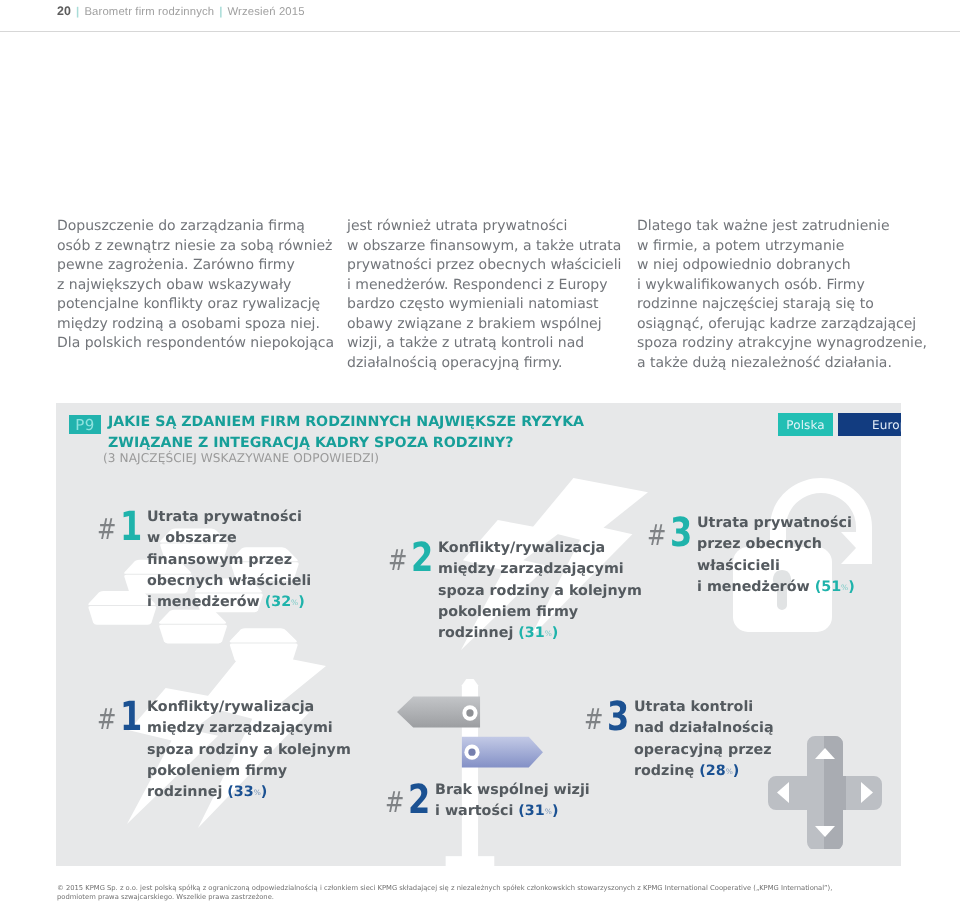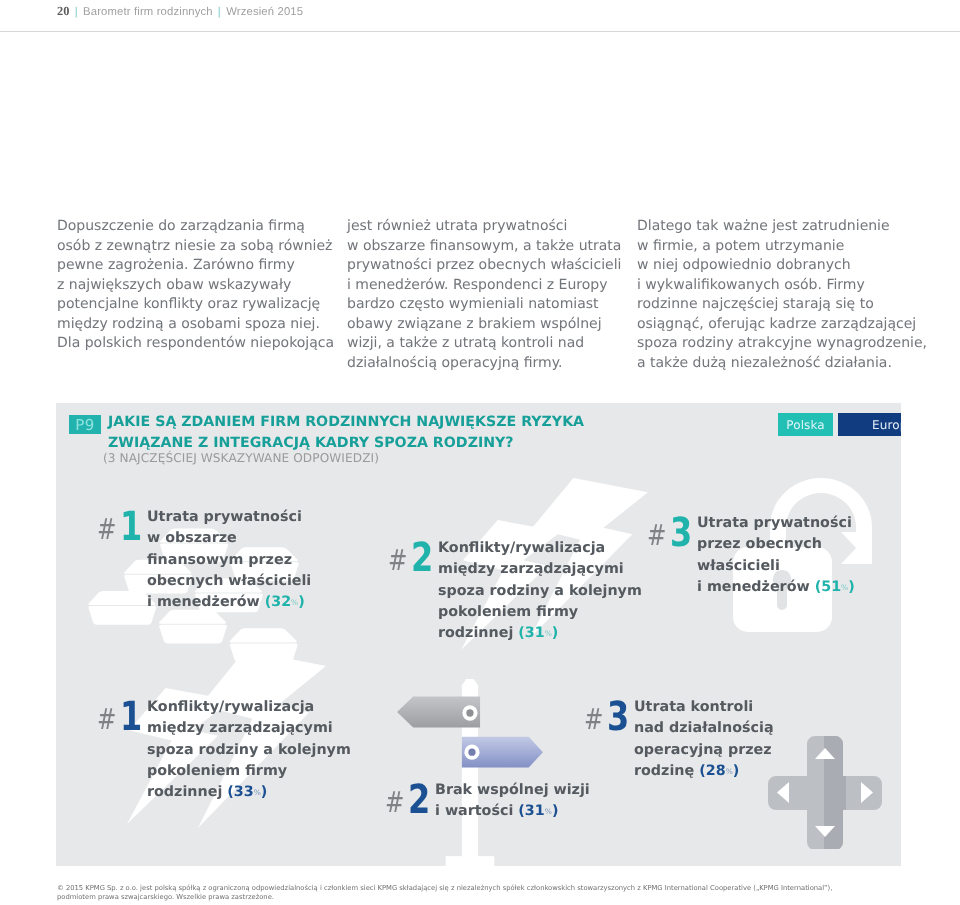--- a/index.html
+++ b/index.html
@@ -2,21 +2,21 @@
 <html><head>
 <meta charset="utf-8">
 <style>
   html,body{margin:0;padding:0;}
   *{-webkit-font-smoothing:antialiased;text-rendering:geometricPrecision;}
   body{width:960px;height:905px;background:#ffffff;font-family:"DejaVu Sans",sans-serif;overflow:hidden;position:relative;}
   .page{position:absolute;left:0;top:0;width:960px;height:905px;}
 
   
   .hdr{position:absolute;left:57px;top:4px;font-size:11.3px;color:#a0a0a0;letter-spacing:0.15px;white-space:nowrap;font-family:"Liberation Sans",sans-serif;}
-  .hdr .pg{color:#5c5c5c;font-weight:bold;font-size:12.4px;font-family:Liberation Serif, serif;}
+  .hdr .pg{color:#5c5c5c;font-weight:bold;font-size:12.4px;font-family:Liberation Sans, sans-serif;}
   .hdr .sep{color:#a8dcd8;padding:0 5px;font-weight:bold;}
   .hdr-rule{position:absolute;left:0;top:31px;width:960px;height:1px;background:#d7d7d7;}
 
   
   .intro{position:absolute;top:217px;white-space:pre;font-size:14px;line-height:19.5px;color:#72757a;}
   .c1{left:57px;width:300px;white-space:nowrap;}
   .c2{left:347px;width:300px;white-space:nowrap;}
   .c3{left:637px;width:300px;white-space:nowrap;}
 
   

